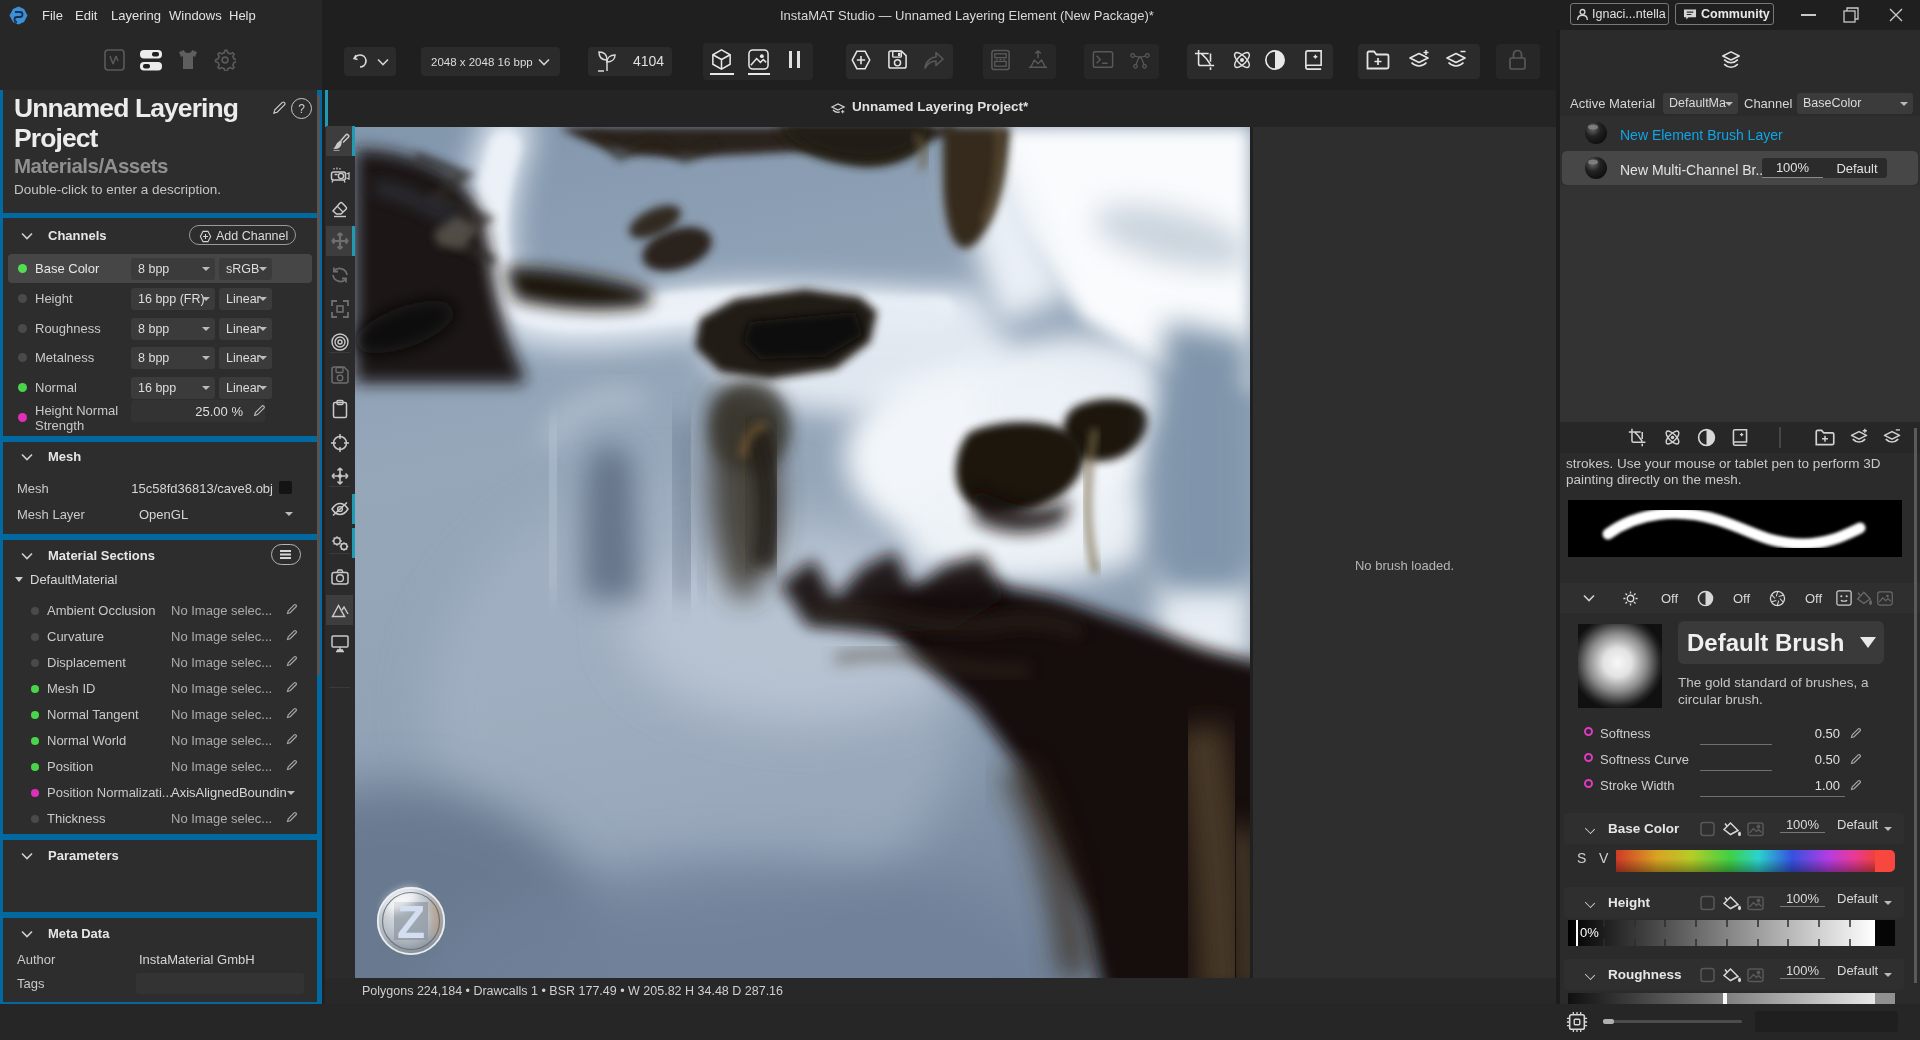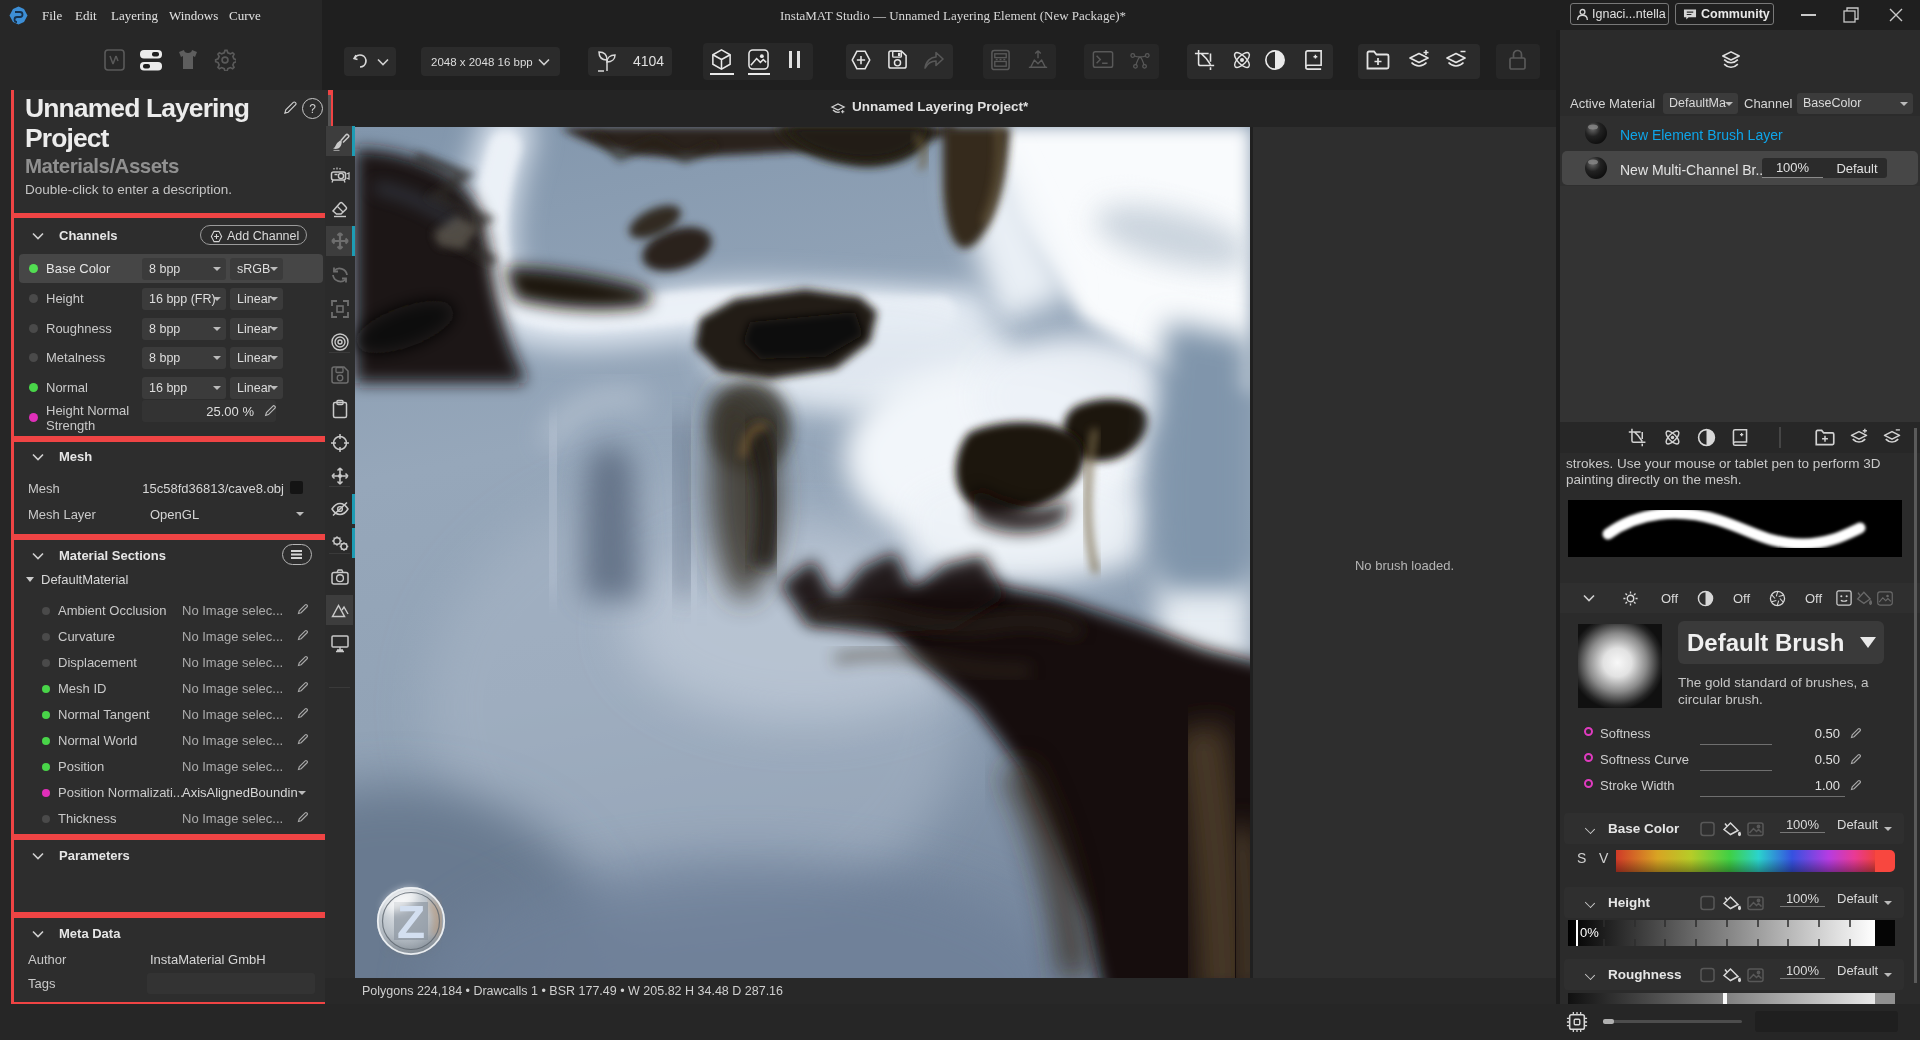--- a/index.html
+++ b/index.html
@@ -4,31 +4,31 @@
 <style>
 * { margin:0; padding:0; box-sizing:border-box; }
 html,body { width:1920px; height:1040px; overflow:hidden; background:#262626;
   font-family:"Liberation Sans", sans-serif; color:#cfcfcf; }
 .abs { position:absolute; }
 #root { position:relative; width:1920px; height:1040px; }
 
 
 #menubar { left:0; top:0; width:1920px; height:30px; background:#1f1f1f; }
 #menubar .lseg { position:absolute; left:0; top:0; width:322px; height:30px; background:#272727; }
-.menuitem { position:absolute; top:8px; font-size:13px; color:#e2e2e2;font-family:Liberation Serif, serif; }
+.menuitem { position:absolute; top:8px; font-size:13px; color:#e2e2e2; }
 #topstrip { left:0; top:30px; width:1832px; height:60px; background:#1f1f1f; }
 #topstrip .lseg { position:absolute; left:0; top:0; width:322px; height:60px; background:#272727; }
 .pill { position:absolute; background:#2b2b2b; border-radius:4px; }
 
 
 #tabbar { left:325px; top:90px; width:1231px; height:37px; background:#242424; }
 #tabcyan { left:325px; top:90px; width:3px; height:37px; background:#1d9cb4; }
 
 
-#leftpanel { left:11px; top:90px; width:322px; height:914px; background:#ef4444; }
+#leftpanel { left:0; top:90px; width:322px; height:914px; background:#0369a1; }
 .card { position:absolute; left:3px; width:314px; background:#2d2d2d; }
 .secthead { font-weight:bold; font-size:13px; color:#e6e6e6; }
 .lrow { position:absolute; left:10px; font-size:13px; color:#c9c9c9; }
 .dot { display:inline-block; width:9px; height:9px; border-radius:50%; margin-right:8px; }
 .dgreen { background:#49d549; } .dgrey { background:#4a4a4a; } .dmag { background:#e02fb9; }
 .dd { position:absolute; background:#3b3b3b; border-radius:3px; font-size:12.5px;
   color:#dedede; line-height:22px; padding-left:7px; height:22px; }
 .ddchev { position:absolute; right:5px; top:9px; width:0; height:0;
   border-left:4px solid transparent; border-right:4px solid transparent; border-top:4px solid #bbb; }
 
@@ -91,21 +91,21 @@
   <div class="abs" id="menubar">
     <div class="lseg"></div>
     <svg class="abs" style="left:9px;top:6px" width="19" height="19" viewBox="0 0 19 19">
       <path d="M9.5 0.5 L15 3 L18.5 9.5 L15 16 L9.5 18.5 L4 16 L0.5 9.5 L4 3 Z" fill="#3d8fd6"></path>
       <path d="M6 6 h5 a2.5 2.5 0 0 1 0 5 h-3 a2.5 2.5 0 0 0 0 5" stroke="#16314d" stroke-width="1.8" fill="none"></path>
     </svg>
     <span class="menuitem" style="left:42px">File</span>
     <span class="menuitem" style="left:75px">Edit</span>
     <span class="menuitem" style="left:111px">Layering</span>
     <span class="menuitem" style="left:169px">Windows</span>
-    <span class="menuitem" style="left:229px">Curve</span>
+    <span class="menuitem" style="left:229px">Help</span>
     <span class="menuitem" style="left:780px;color:#d8d8d8">InstaMAT Studio — Unnamed Layering Element (New Package)*</span>
     <div style="position:absolute;left:1570px;top:3px;width:99px;height:22px;border:1px solid #787878;border-radius:3px;font-size:12.5px;color:#e0e0e0;line-height:21px">
       <svg style="position:absolute;left:5px;top:4px" width="13" height="13" viewBox="0 0 14 14">
           <circle cx="7" cy="4.2" r="2.6" fill="none" stroke="#d5d5d5" stroke-width="1.4"></circle>
           <path d="M1.8 13 C1.8 9.5 4 7.8 7 7.8 C10 7.8 12.2 9.5 12.2 13" fill="none" stroke="#d5d5d5" stroke-width="1.4"></path>
         </svg>
       <span style="margin-left:21px">Ignaci...ntella</span></div>
     <div style="position:absolute;left:1675px;top:3px;width:99px;height:22px;border:1px solid #787878;border-radius:3px;font-size:12.5px;font-weight:bold;color:#e8e8e8;line-height:21px">
       <svg style="position:absolute;left:7px;top:4px" width="14" height="13" viewBox="0 0 15 14">
           <path d="M1 1.5 L14 1.5 L14 10 L6 10 L3.5 12.5 L3.5 10 L1 10 Z" fill="#d5d5d5"></path>

